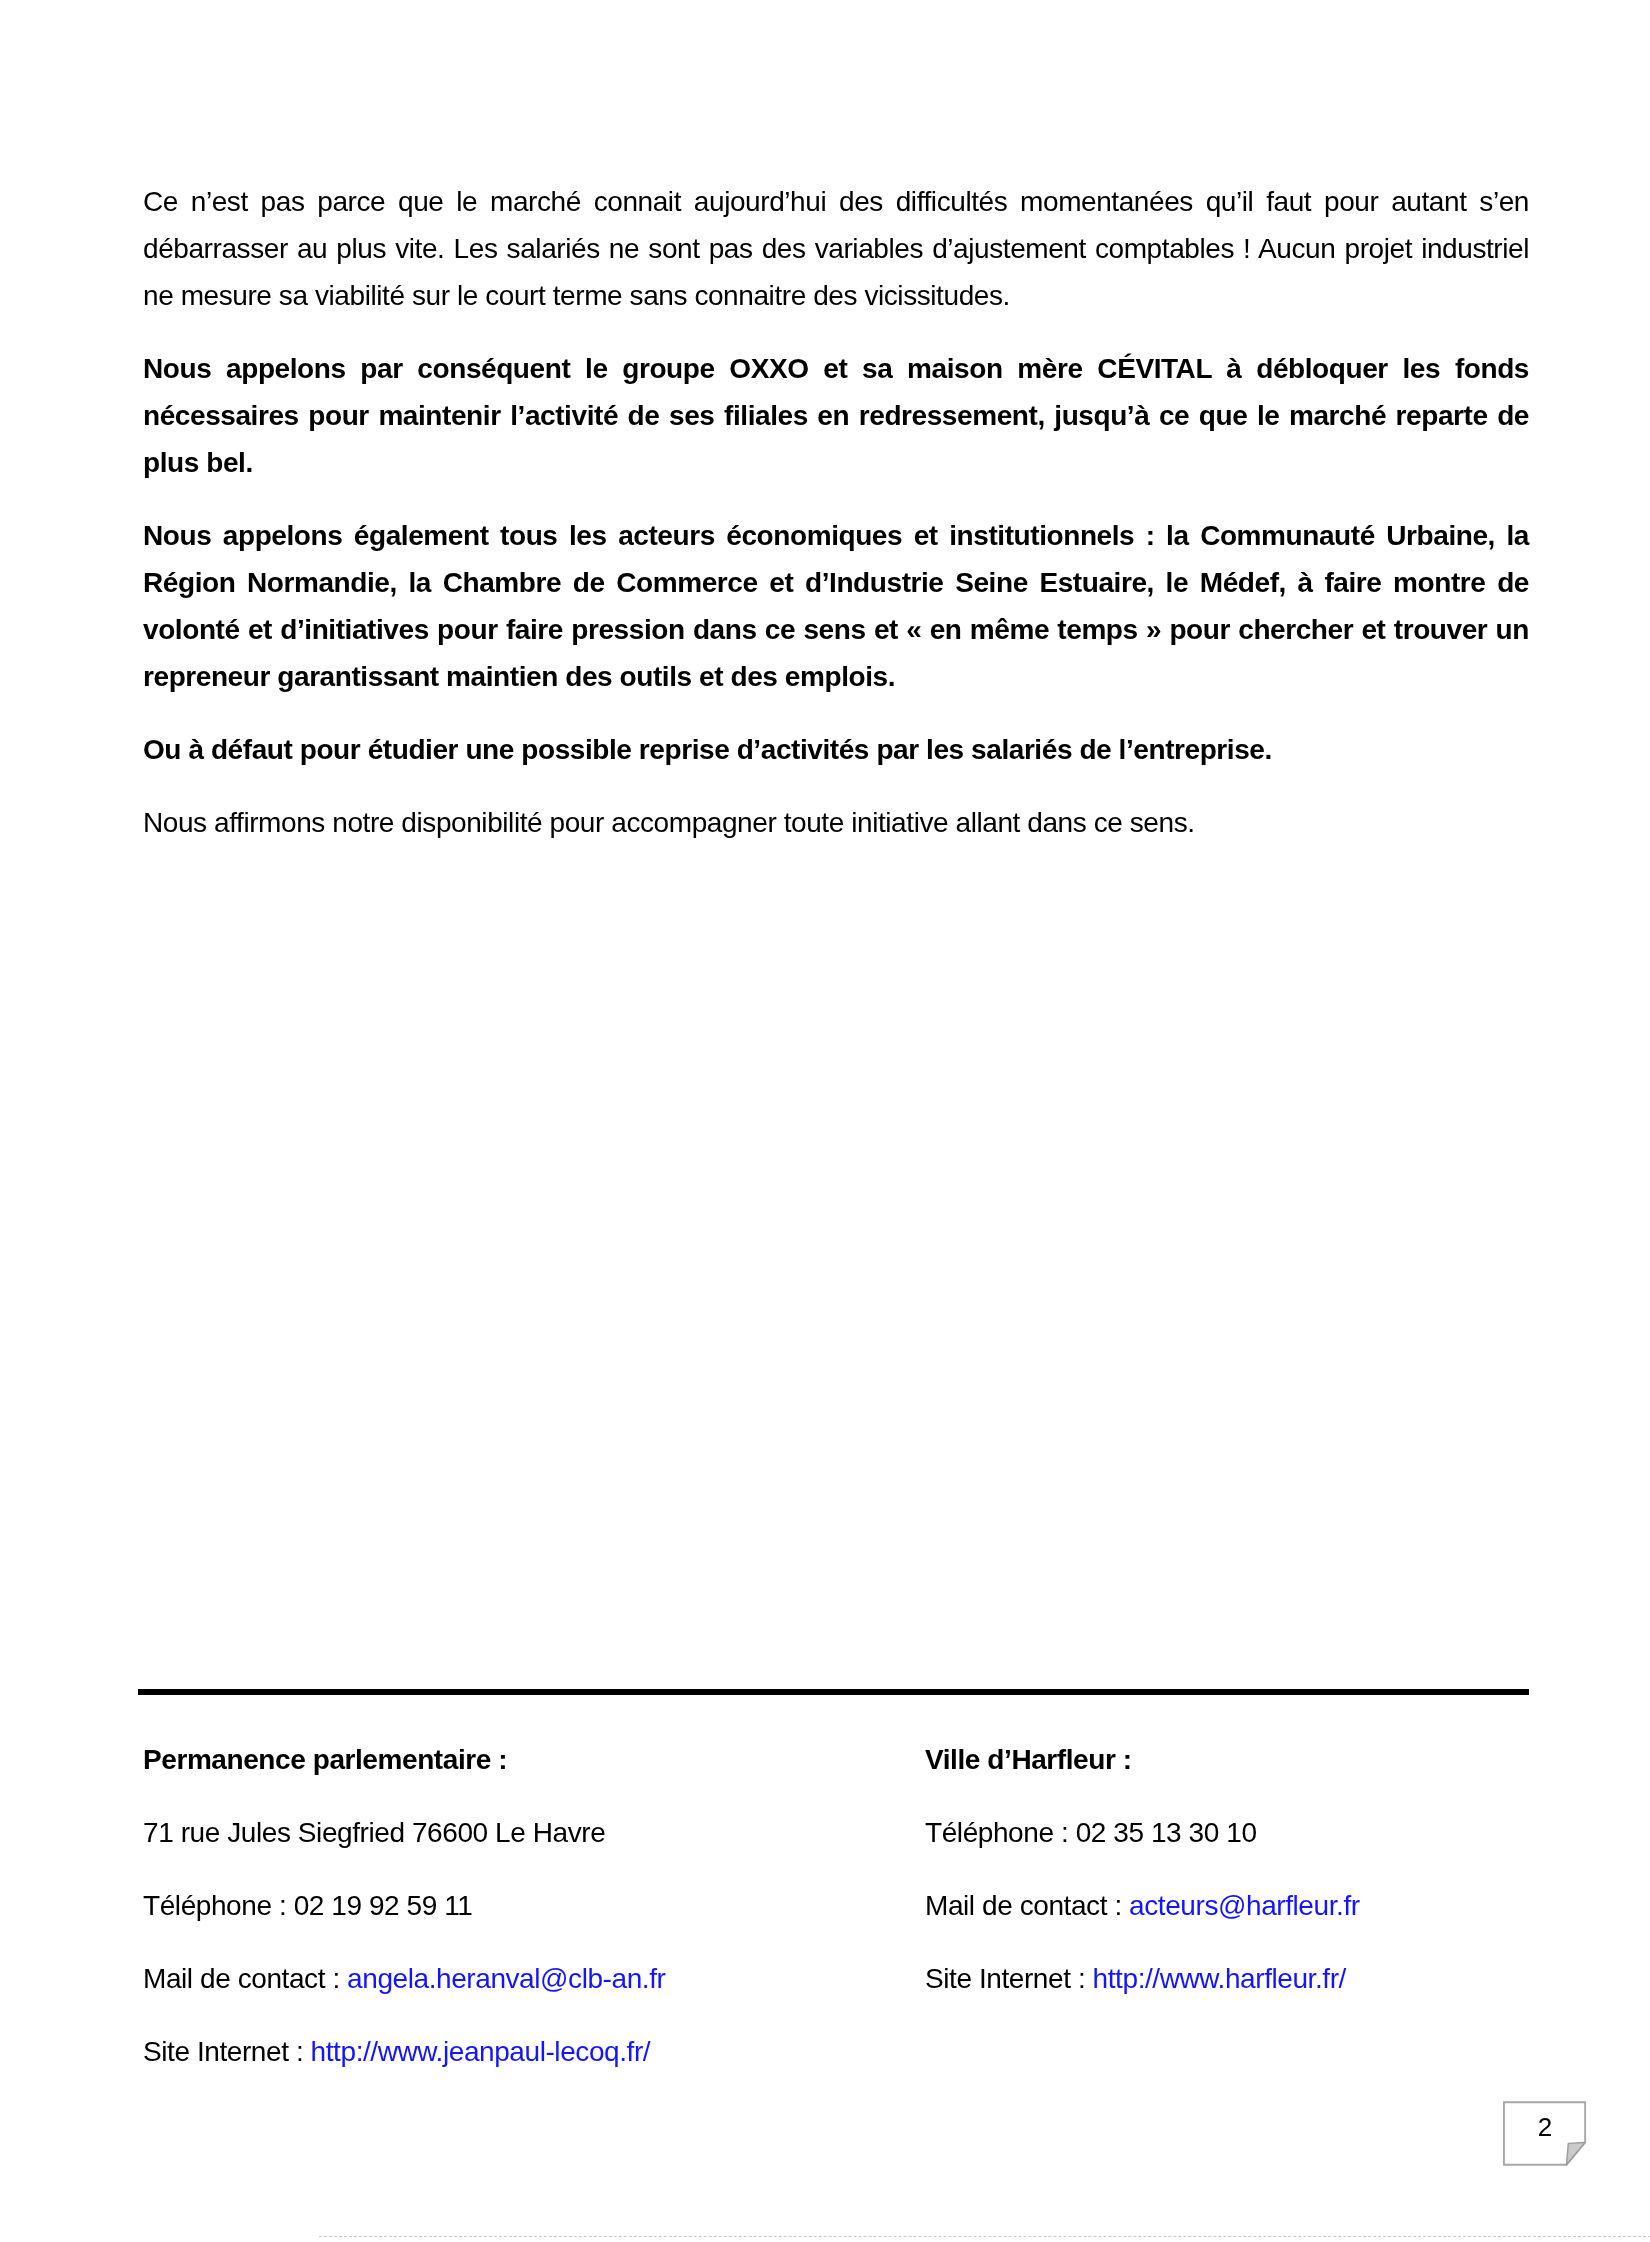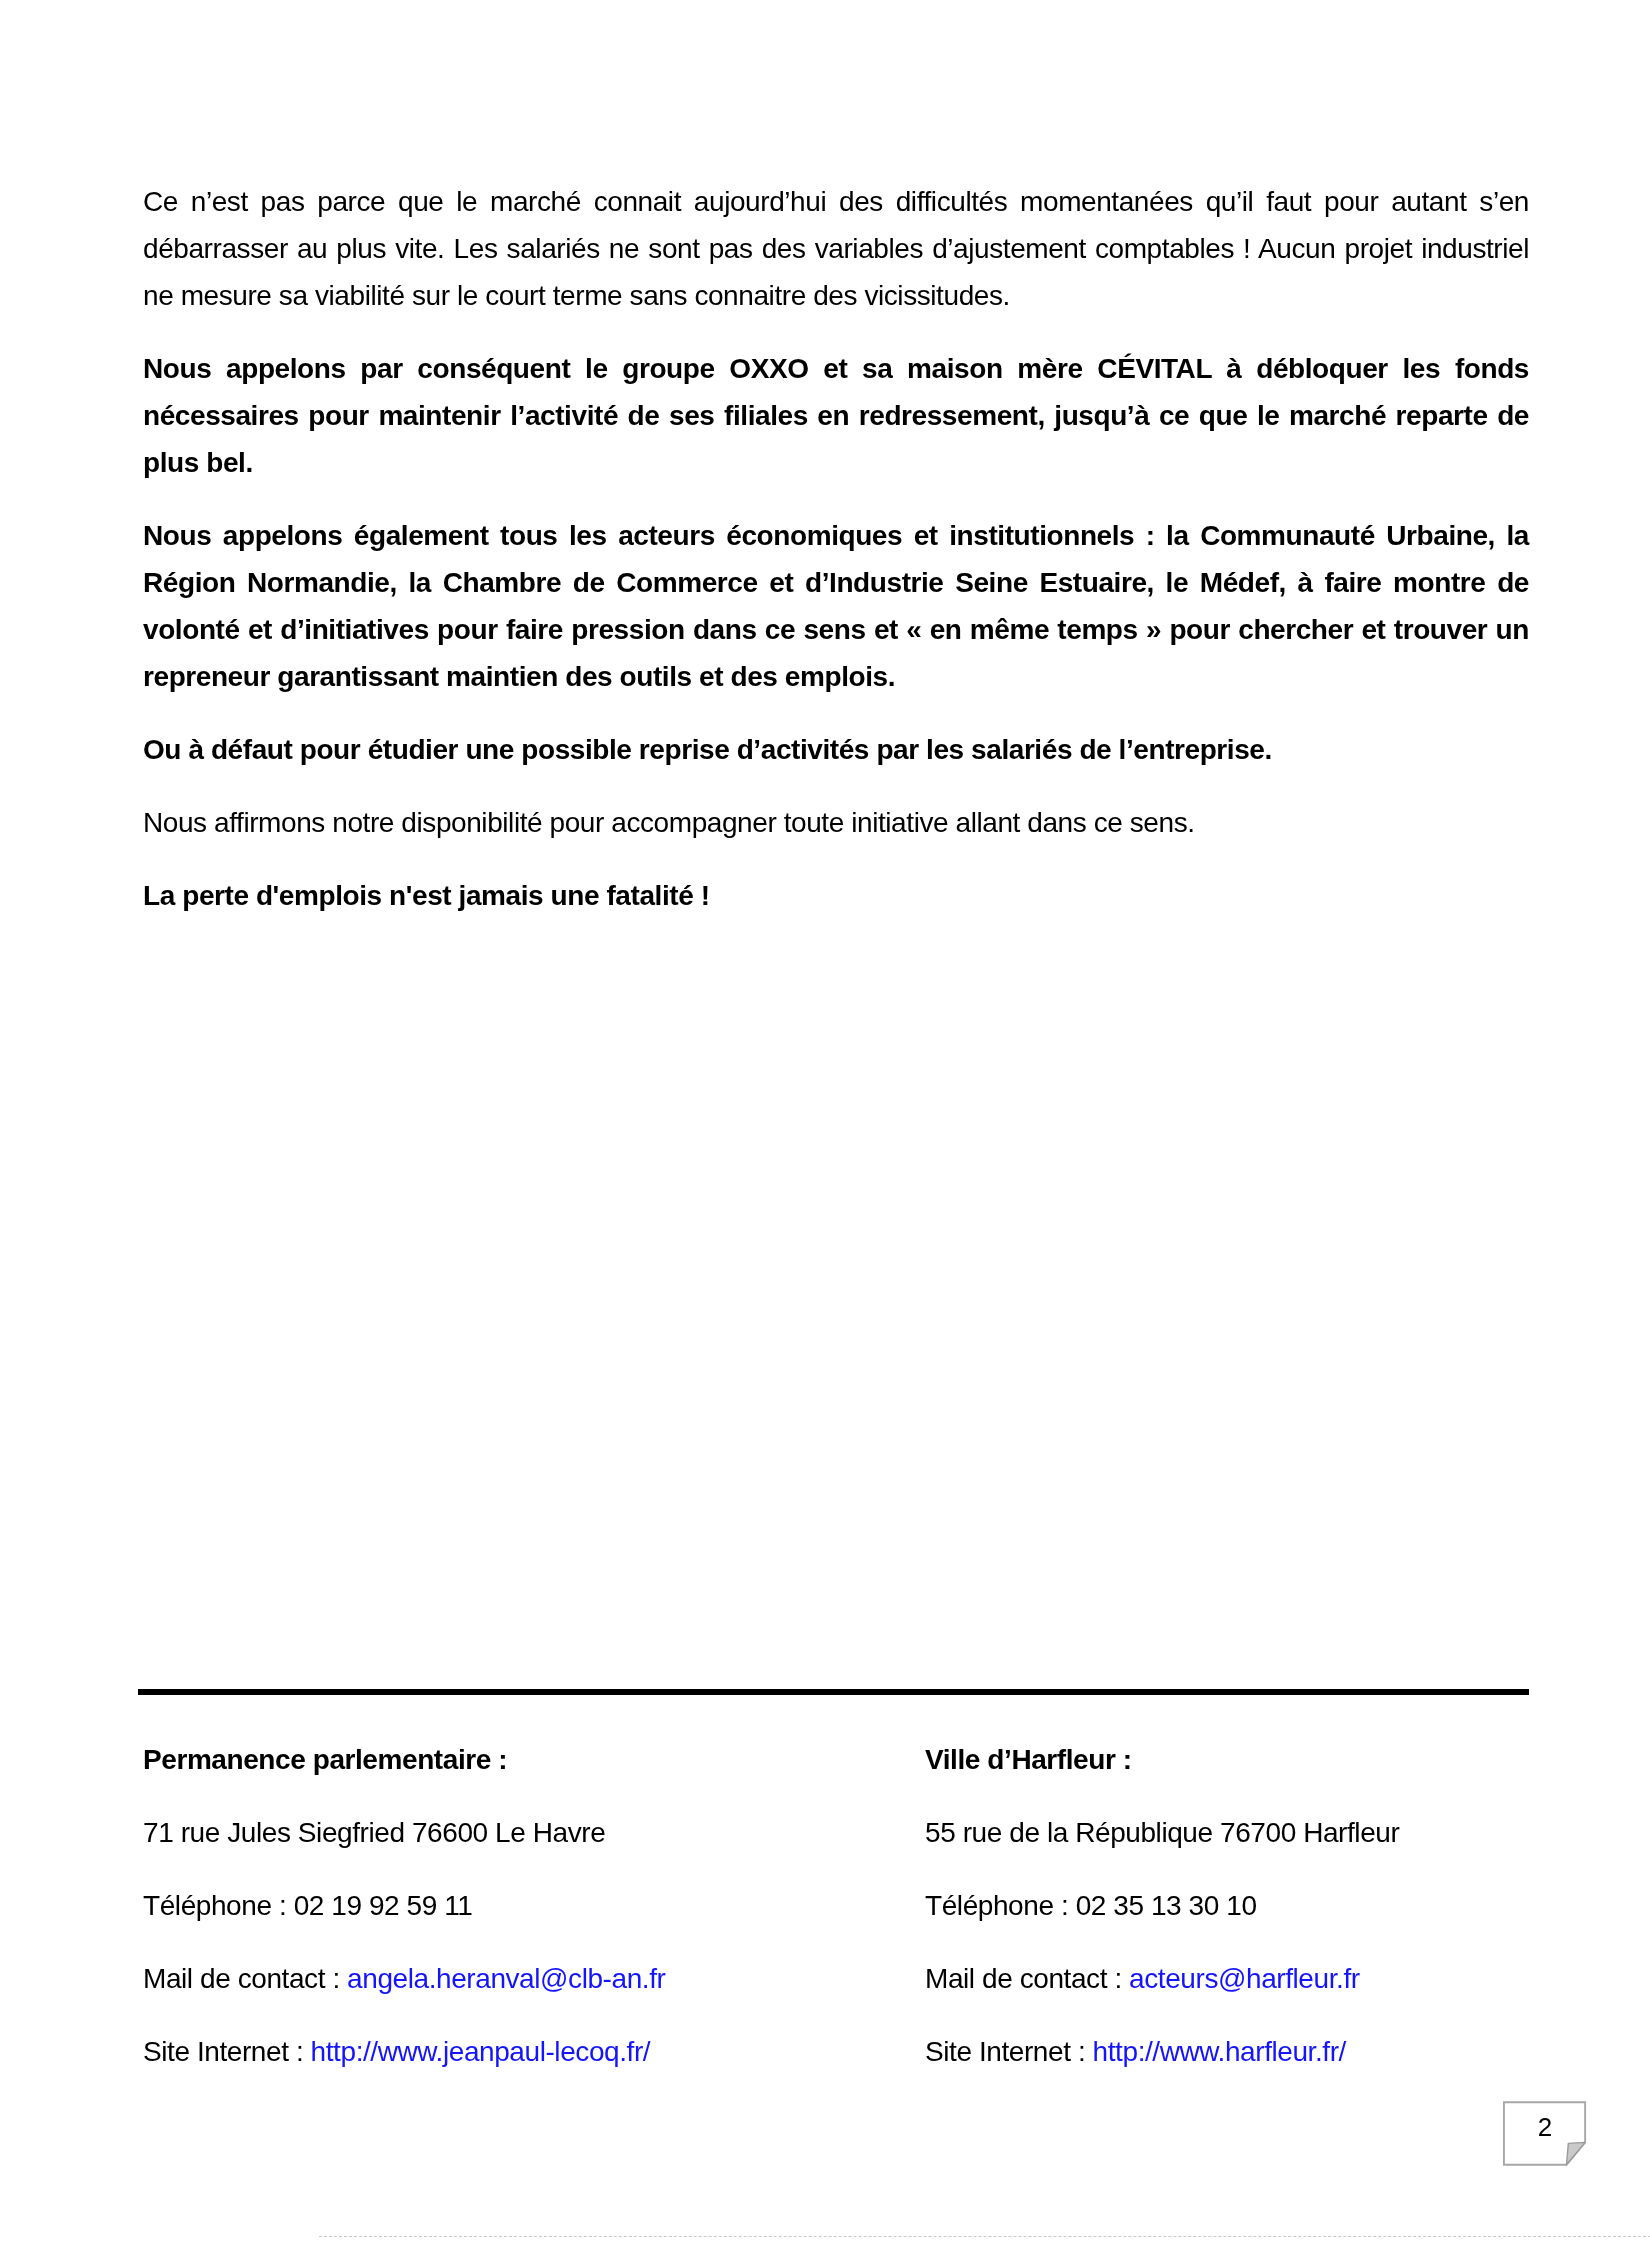--- a/index.html
+++ b/index.html
@@ -98,38 +98,36 @@
 <body>
 
 <div class="page">
 
   <div class="content">
     <p class="para">Ce n’est pas parce que le marché connait aujourd’hui des difficultés momentanées qu’il faut pour autant s’en débarrasser au plus vite. Les salariés ne sont pas des variables d’ajustement comptables ! Aucun projet industriel ne mesure sa viabilité sur le court terme sans connaitre des vicissitudes.</p>
     <p class="para bold">Nous appelons par conséquent le groupe OXXO et sa maison mère CÉVITAL à débloquer les fonds nécessaires pour maintenir l’activité de ses filiales en redressement, jusqu’à ce que le marché reparte de plus bel.</p>
     <p class="para bold">Nous appelons également tous les acteurs économiques et institutionnels : la Communauté Urbaine, la Région Normandie, la Chambre de Commerce et d’Industrie Seine Estuaire, le Médef, à faire montre de volonté et d’initiatives pour faire pression dans ce sens et « en même temps » pour chercher et trouver un repreneur garantissant maintien des outils et des emplois.</p>
     <p class="para bold">Ou à défaut pour étudier une possible reprise d’activités par les salariés de l’entreprise.</p>
     <p class="para">Nous affirmons notre disponibilité pour accompagner toute initiative allant dans ce sens.</p>
-    <p class="para bold">La perte d'emplois n'est jamais une fatalité !</p>
   </div>
 
   <div class="rule"></div>
 
   <div class="footer">
 
     <div class="fcol left">
       <p class="frow title">Permanence parlementaire :</p>
       <p class="frow">71 rue Jules Siegfried 76600 Le Havre</p>
       <p class="frow">Téléphone : 02 19 92 59 11</p>
       <p class="frow"><span>Mail de contact : </span><a>angela.heranval@clb-an.fr</a></p>
       <p class="frow"><span>Site Internet : </span><a>http://www.jeanpaul-lecoq.fr/</a></p>
     </div>
 
     <div class="fcol right">
       <p class="frow title">Ville d’Harfleur :</p>
-      <p class="frow">55 rue de la République 76700 Harfleur</p>
       <p class="frow">Téléphone : 02 35 13 30 10</p>
       <p class="frow"><span>Mail de contact : </span><a>acteurs@harfleur.fr</a></p>
       <p class="frow"><span>Site Internet : </span><a>http://www.harfleur.fr/</a></p>
     </div>
 
   </div>
 
   <div class="pagebox">
     <svg width="84" height="66" viewBox="0 0 90 70">
       <path d="M1 1 H88 V44 L68 68 H1 Z" fill="#ffffff" style="stroke:var(--frame-border)" stroke-width="2"></path>

